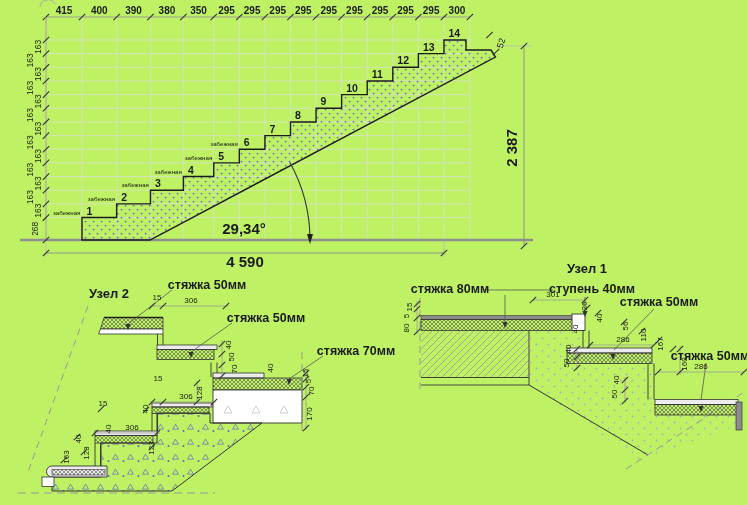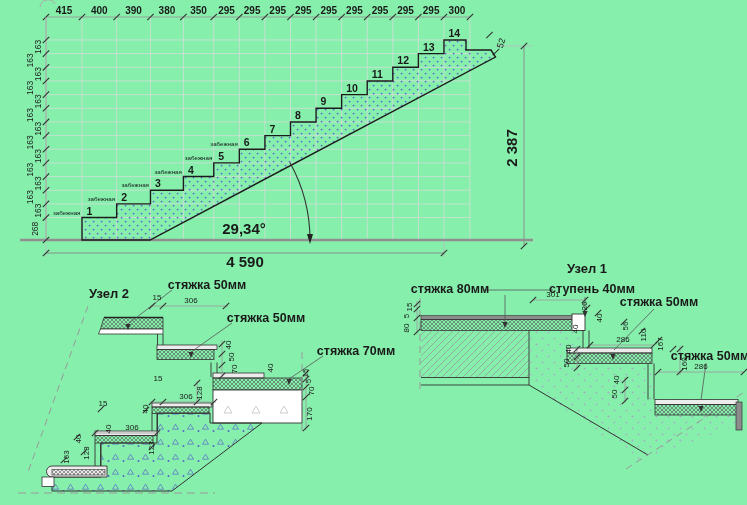--- a/index.html
+++ b/index.html
@@ -1,16 +1,16 @@
 <!DOCTYPE html>
 <html><head>
 <meta charset="utf-8">
 <style>
   html,body{margin:0;padding:0;background:#fff;}
-  .canvas{position:relative;width:747px;height:505px;background:#86efac;overflow:hidden;
+  .canvas{position:relative;width:747px;height:505px;background:#bef264;overflow:hidden;
           font-family:"Liberation Sans",sans-serif;}
   svg text{font-family:"Liberation Sans",sans-serif;fill:#1a1a1a;}
   .big{font-size:15px;font-weight:700;}
   .lbl{font-size:12.5px;font-weight:600;}
   .ttl{font-size:13px;font-weight:700;}
 </style>
 </head>
 <body>
 
 <div class="canvas">

